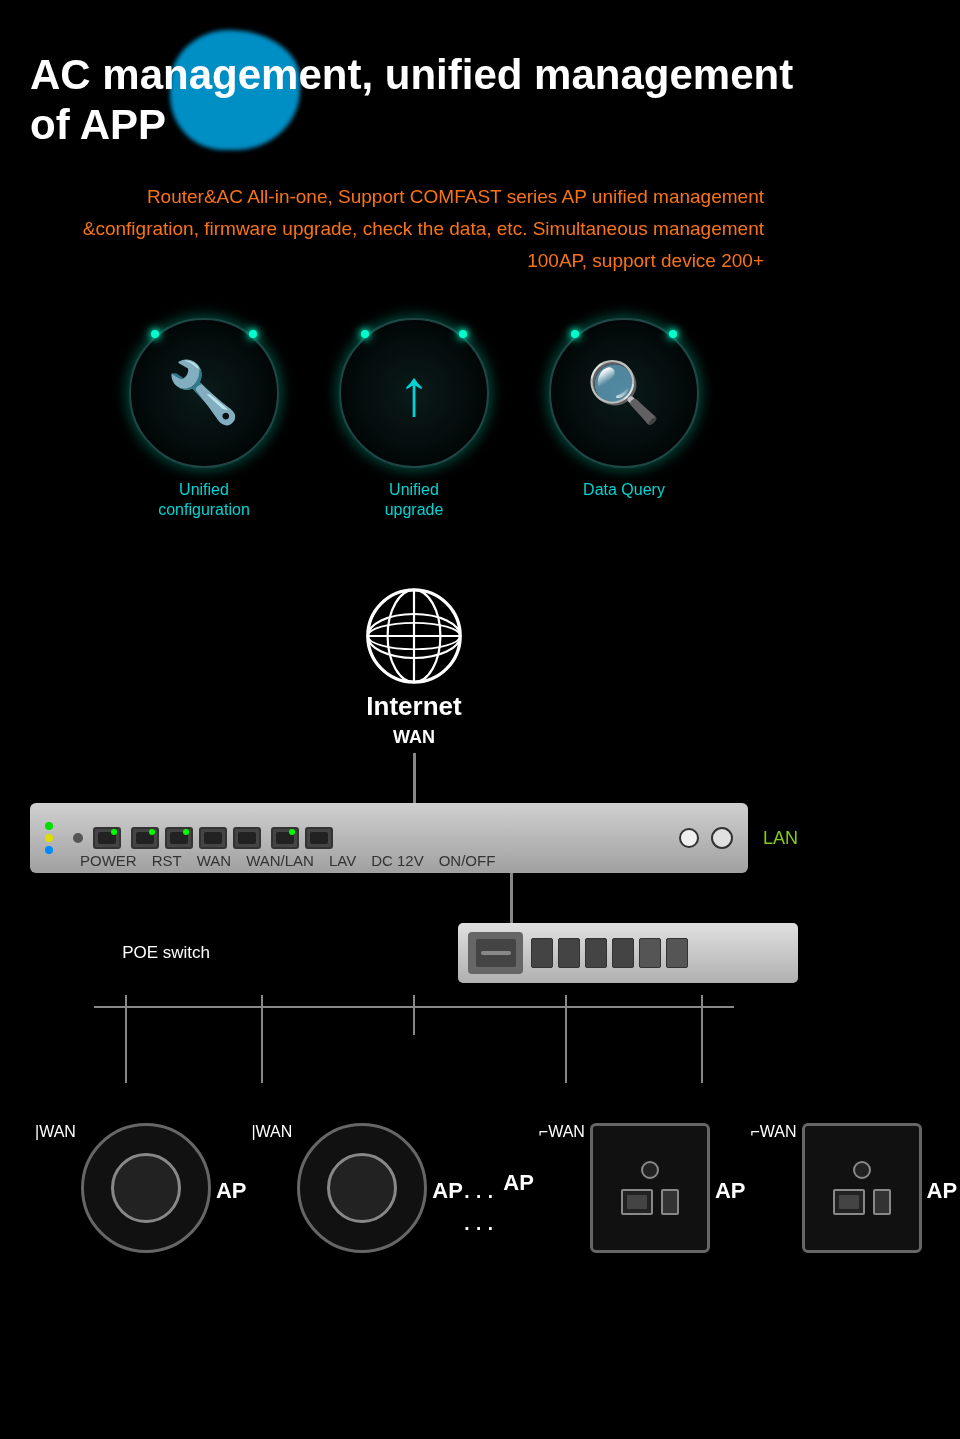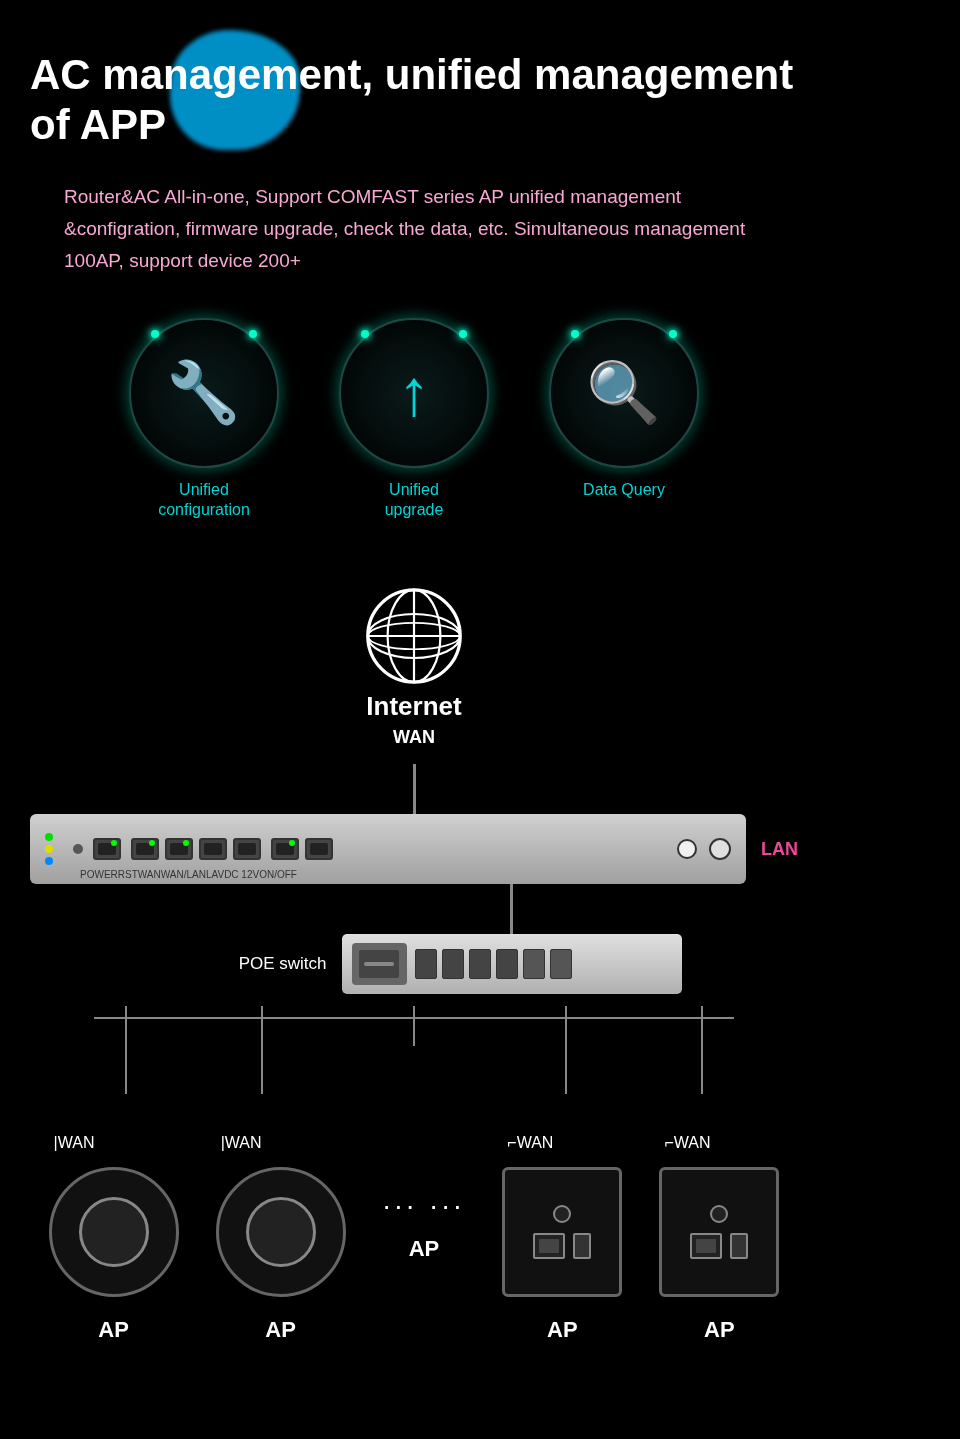--- a/index.html
+++ b/index.html
@@ -41,25 +41,25 @@
       font-size: 42px;
       font-weight: 900;
       color: #fff;
       position: relative;
       z-index: 1;
       line-height: 1.2;
       padding-top: 10px;
     }
 
     .subtitle-section {
-      text-align: left;
+      text-align: right;
       margin: 30px auto 40px auto;
       max-width: 700px;
       font-size: 19px;
-      color: #f9a8d4;
+      color: #f97316;
       line-height: 1.7;
     }
 
     
     .icons-row {
       display: flex;
       justify-content: center;
       align-items: flex-start;
       gap: 60px;
       margin-bottom: 60px;
@@ -117,21 +117,21 @@
       color: #00d4d4;
       text-align: center;
       font-weight: 500;
       line-height: 1.3;
     }
 
     .internet-block {
       display: flex;
       flex-direction: column;
       align-items: center;
-      margin-bottom: 16px;
+      margin-bottom: 5px;
       position: relative;
     }
 
     .internet-label {
       font-size: 26px;
       color: #fff;
       font-weight: 700;
       margin-bottom: 5px;
     }
 
@@ -214,22 +214,22 @@
       content: '';
       position: absolute;
       top: 0; right: 2px;
       width: 6px; height: 6px;
       background: #00ff00;
       border-radius: 50%;
     }
 
     .lan-label-right {
       font-size: 18px;
-      color: #ec4899;
-      font-weight: 700;
+      color: #84cc16;
+      font-weight: 400;
       margin-left: 15px;
       flex-shrink: 0;
     }
 
     .poe-label {
       font-size: 17px;
       color: #fff;
       width: 180px;
       text-align: right;
       margin-right: 15px;
@@ -250,23 +250,23 @@
     .ap-row {
       display: flex;
       justify-content: space-around;
       align-items: flex-start;
       margin-top: 20px;
       width: 100%;
     }
 
     .ap-item {
       display: flex;
-      flex-direction: column;
-      align-items: center;
-      gap: 15px;
+      flex-direction: row;
+      align-items: center;
+      gap: 5px;
     }
 
     .ap-wan-label {
       font-size: 16px;
       color: #fff;
       align-self: flex-start;
       margin-left: 5px;
     }
 
     .ap-circle {
@@ -439,38 +439,38 @@
         <div class="router-ports">
           <div class="port active"></div>
           <div class="port"></div>
         </div>
 
         <div style="display:flex;gap:12px;align-items:center;margin-left:auto;">
           <div style="width:20px;height:20px;border:2px solid #333;border-radius:50%;background:#f0f0f0;"></div>
           <div style="width:22px;height:22px;border:2px solid #333;border-radius:50%;background:#e0e0e0;"></div>
         </div>
 
-        <div style="position:absolute;bottom:4px;left:50px;font-size:10px;color:#333;display:flex;text-align:right;">
+        <div style="position:absolute;bottom:4px;left:50px;font-size:15px;color:#333;display:flex;gap:15px;text-align:right;">
           <span>POWER</span>
           <span>RST</span>
           <span>WAN</span>
           <span>WAN/LAN</span>
           <span>LAV</span>
           <span>DC 12V</span>
           <span>ON/OFF</span>
         </div>
       </div>
       <div class="lan-label-right">LAN</div>
     </div>
 
     <div style="display:flex;justify-content:center;margin-left:200px;">
       <div class="v-line" style="height:50px; margin-left:280px;"></div>
     </div>
 
-    <div style="display:flex;align-items:center;justify-content:center; margin-bottom:0;">
+    <div style="display:flex;align-items:center;justify-content:space-between; margin-bottom:0;">
       <div class="poe-label">POE switch</div>
       <div class="poe-device">
 
         <div style="width:55px;height:42px;background:#666;border-radius:4px;display:flex;align-items:center;justify-content:center;">
           <div style="width:40px;height:28px;background:#444;border-radius:2px;display:flex;align-items:center;justify-content:center;">
             <div style="width:30px;height:4px;background:#888;border-radius:2px;"></div>
           </div>
         </div>
 
         <div style="display:flex;gap:5px;align-items:center;">

